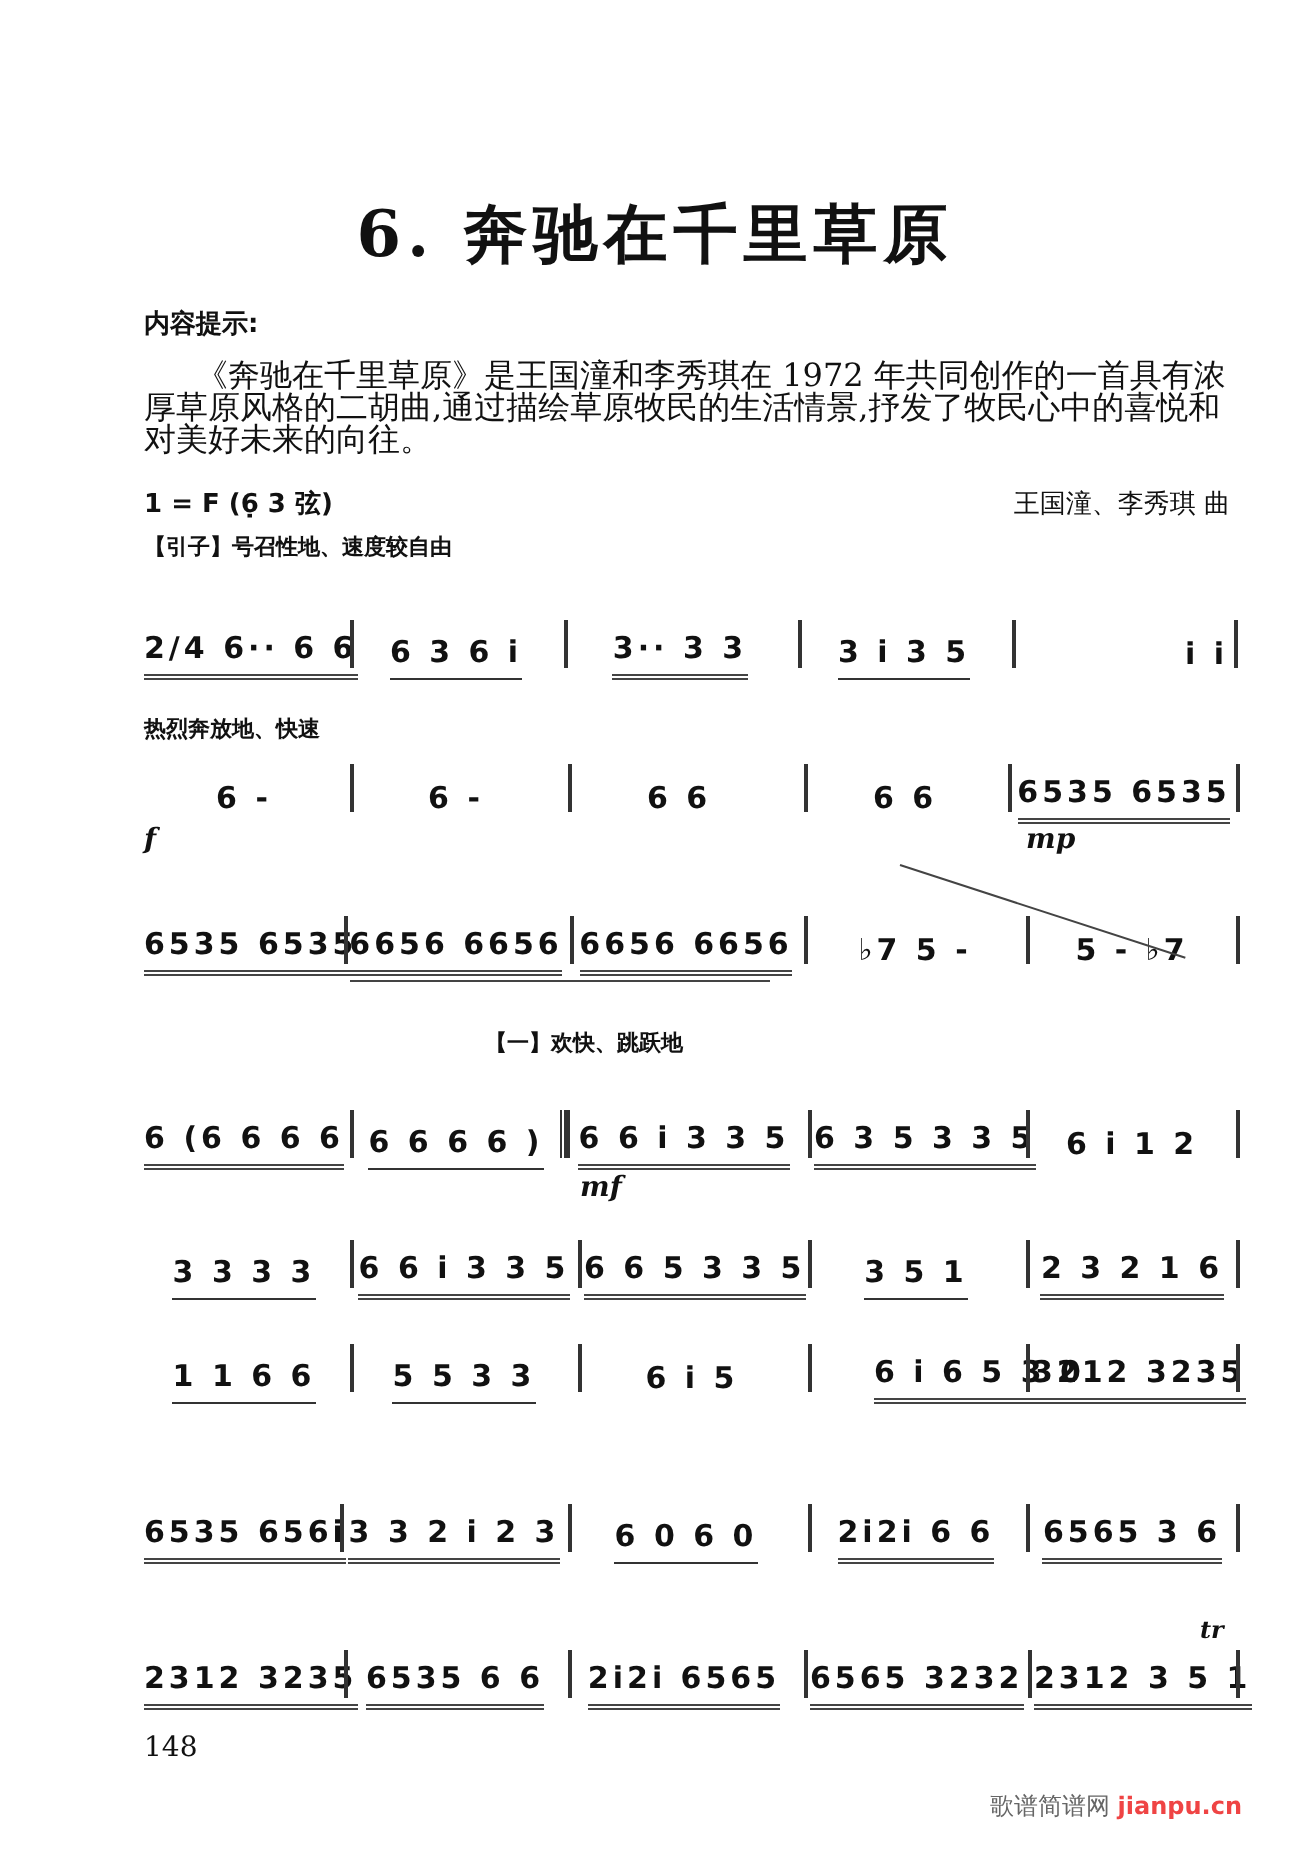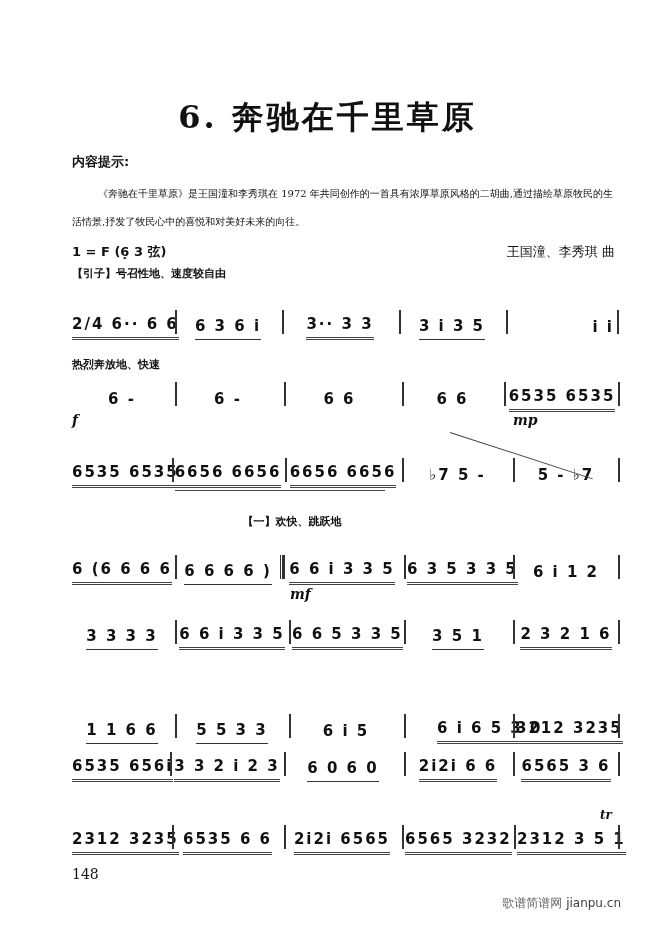--- a/index.html
+++ b/index.html
@@ -1,33 +1,33 @@
 <!DOCTYPE html>
 <html><head>
 <meta charset="utf-8">
 <style>
   html,body{margin:0;padding:0;background:#fff;}
   body{width:655px;height:928px;position:relative;overflow:hidden;font-family:"DejaVu Sans","Liberation Sans",sans-serif;color:#111;}
   .abs{position:absolute;}
   .title{left:0;width:655px;top:96px;text-align:center;font-size:32px;font-weight:bold;letter-spacing:3px;font-family:"DejaVu Serif","Liberation Serif",serif;}
   .hint-label{left:72px;top:153px;font-size:13px;font-weight:bold;}
-  .intro{left:72px;top:180px;width:546px;font-size:10px;line-height:28px;text-indent:26px;font-family:"DejaVu Serif","Liberation Serif",serif;}
+  .intro{left:72px;top:180px;width:546px;font-size:16px;line-height:16px;text-indent:26px;font-family:"DejaVu Serif","Liberation Serif",serif;}
   .key{left:72px;top:243px;font-size:13px;font-weight:bold;}
   .composer{right:40px;top:243px;font-size:13px;font-family:"DejaVu Serif","Liberation Serif",serif;}
   .section{font-size:11px;font-weight:bold;}
   .staff{left:72px;width:548px;height:40px;}
   .measure{position:absolute;top:0;height:40px;display:flex;align-items:flex-end;justify-content:space-around;font-weight:bold;font-size:15px;}
   .bar{position:absolute;top:10px;width:1.5px;height:24px;background:#333;}
   .dbar{position:absolute;top:10px;width:5px;height:24px;border-left:1.5px solid #333;border-right:3px solid #333;box-sizing:border-box;}
   .note{position:relative;display:inline-block;padding-bottom:4px;letter-spacing:2px;white-space:nowrap;}
   .u1{border-bottom:1.2px solid #333;}
   .u2{border-bottom:3px double #444;}
   .dyn{font-style:italic;font-weight:bold;font-family:"DejaVu Serif","Liberation Serif",serif;font-size:14px;}
   .watermark{right:34px;top:895px;font-size:12px;color:#666;}
-  .watermark span{color:#404040;font-weight:normal;}
+  .watermark span{color:#ef4444;font-weight:bold;}
   .pageno{left:72px;top:866px;font-size:14px;font-family:"DejaVu Serif","Liberation Serif",serif;}
   .hairpin{height:0;border-top:1px solid #444;}
 </style>
 </head>
 <body>
 
 <div class="abs title">6. 奔驰在千里草原</div>
 <div class="abs hint-label">内容提示:</div>
 <div class="abs intro">《奔驰在千里草原》是王国潼和李秀琪在 1972 年共同创作的一首具有浓厚草原风格的二胡曲,通过描绘草原牧民的生活情景,抒发了牧民心中的喜悦和对美好未来的向往。</div>
 <div class="abs key">1 = F  (6̣ 3 弦)</div>
@@ -150,21 +150,21 @@
   <div class="measure" style="left:335px;width:102px;">
       <span class="note u1">3  5  1</span>
     </div>
   <div class="bar" style="left:441px;"></div>
   <div class="measure" style="left:444px;width:100px;">
       <span class="note u2">2 3 2 1  6</span>
     </div>
   <div class="bar" style="left:546px;"></div>
 </div>
 
-<div class="abs staff" style="top:704px;">
+<div class="abs staff" style="top:662px;">
   <div class="measure" style="left:0;width:100px;">
       <span class="note u1">1 1  6 6</span>
     </div>
   <div class="bar" style="left:103px;"></div>
   <div class="measure" style="left:106px;width:108px;">
       <span class="note u1">5 5  3 3</span>
     </div>
   <div class="bar" style="left:217px;"></div>
   <div class="measure" style="left:220px;width:108px;">
       <span class="note">6  i  5</span>

